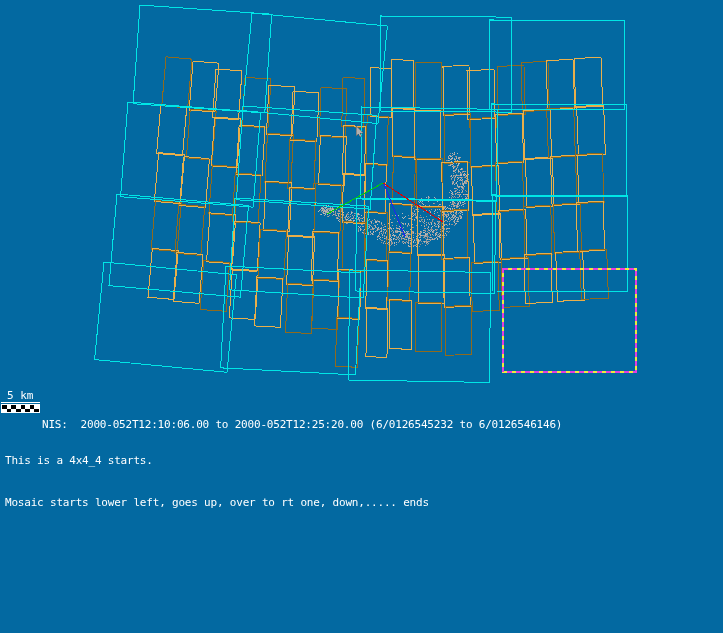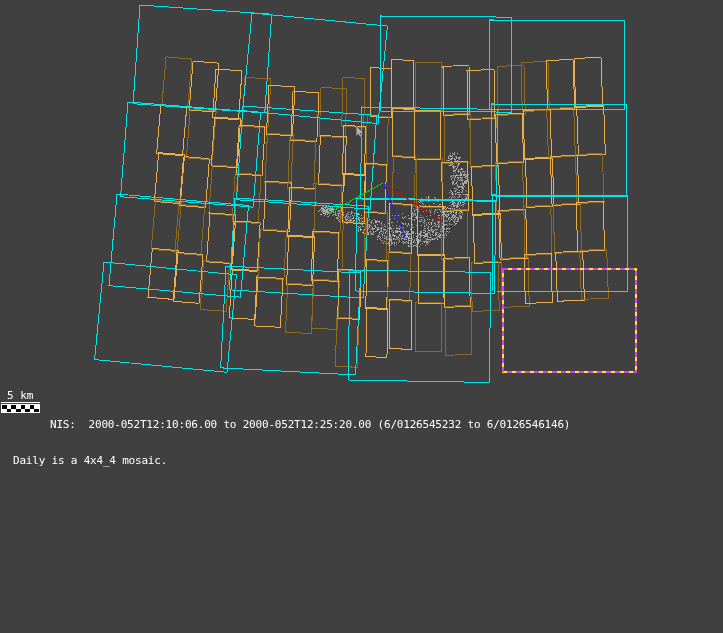--- a/index.html
+++ b/index.html
@@ -1,29 +1,29 @@
 <!DOCTYPE html>
 <html><head>
 <meta charset="utf-8">
 <style>
   html,body{margin:0;padding:0;background:#000;}
   .screen{
-    position:relative;width:723px;height:633px;background:#404040;overflow:hidden;
+    position:relative;width:723px;height:633px;background:#0369a1;overflow:hidden;
     font-family:"DejaVu Sans Mono", monospace;
   }
   .screen *{box-sizing:border-box;}
   #plot{position:absolute;left:0;top:0;shape-rendering:crispEdges;}
   .txt{
     position:absolute;color:#fff;font-size:11px;line-height:14px;
     white-space:pre;letter-spacing:-0.2px;
   }
   .scale-label{position:absolute;left:7px;top:389px;color:#fff;font-size:11px;white-space:pre;}
   .scale-underline{position:absolute;left:1px;top:402px;width:39px;height:1px;background:#fff;}
   #scalebar-svg{position:absolute;left:1px;top:404px;shape-rendering:crispEdges;}
-  .obs-line{display:block;margin-left:8px;}
+  .obs-line{display:block;}
 </style>
 </head>
 <body>
 
 <div class="screen">
 
   <svg id="plot" width="723" height="390" viewBox="0 0 723 390">
       <g>
         <rect x="332.5" y="208.9" width="1" height="1" fill="#b8b8b8"></rect>
         <rect x="329.1" y="212.5" width="1" height="1" fill="#8f8f8f"></rect>
@@ -2068,16 +2068,17 @@
       <rect x="10.25" y="4.5" width="4.625" height="3.5" fill="#fff"></rect>
       <rect x="19.5" y="4.5" width="4.625" height="3.5" fill="#fff"></rect>
       <rect x="28.75" y="4.5" width="4.625" height="3.5" fill="#fff"></rect>
     </svg>
 
   <div class="txt" style="left:42px;top:390px;">
     <span class="obs-line"><span>NIS:</span><span>  2000-052T12:10:06.00 to 2000-052T12:25:20.00 (6/0126545232 to 6/0126546146)</span></span>
   </div>
 
   <div class="txt" style="left:5px;top:426px;">
-    <span class="obs-line">Daily is a 4x4_4 mosaic.</span>
+    <span class="obs-line">This is a 4x4_4 starts.</span>
+    <span class="obs-line">Mosaic starts lower left, goes up, over to rt one, down,..... ends</span>
   </div>
 
 </div>
 
 </body></html>

